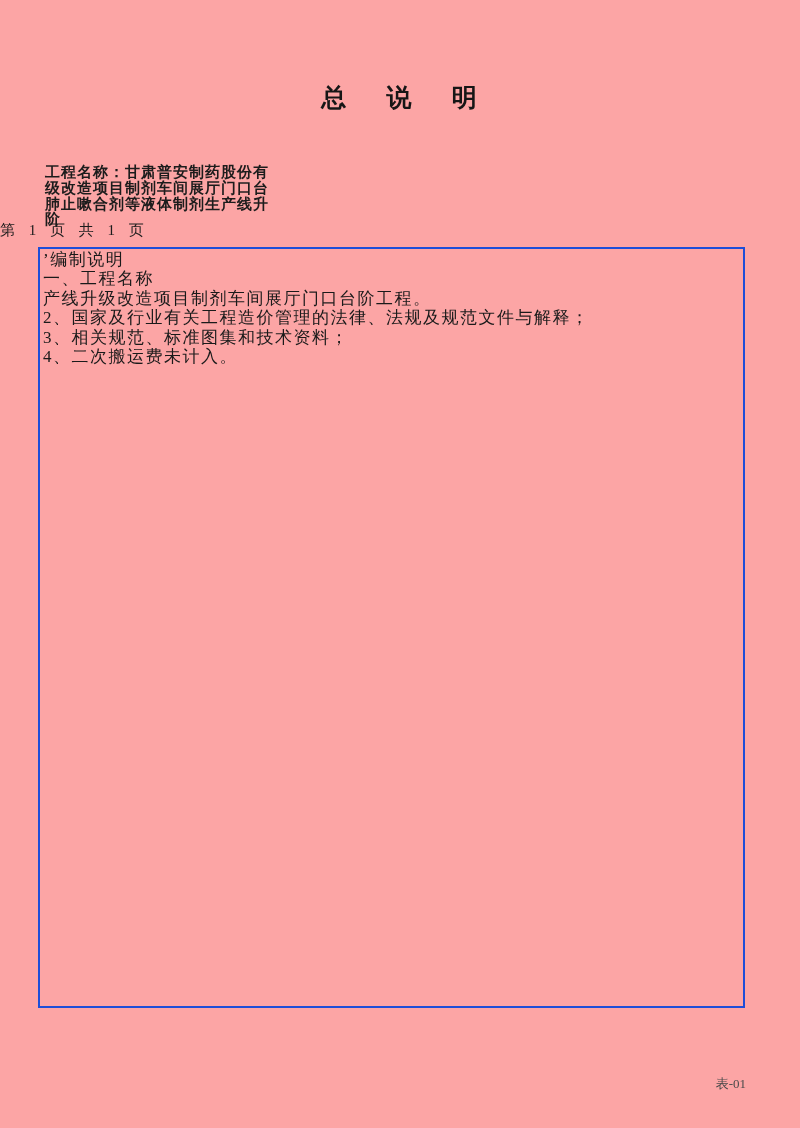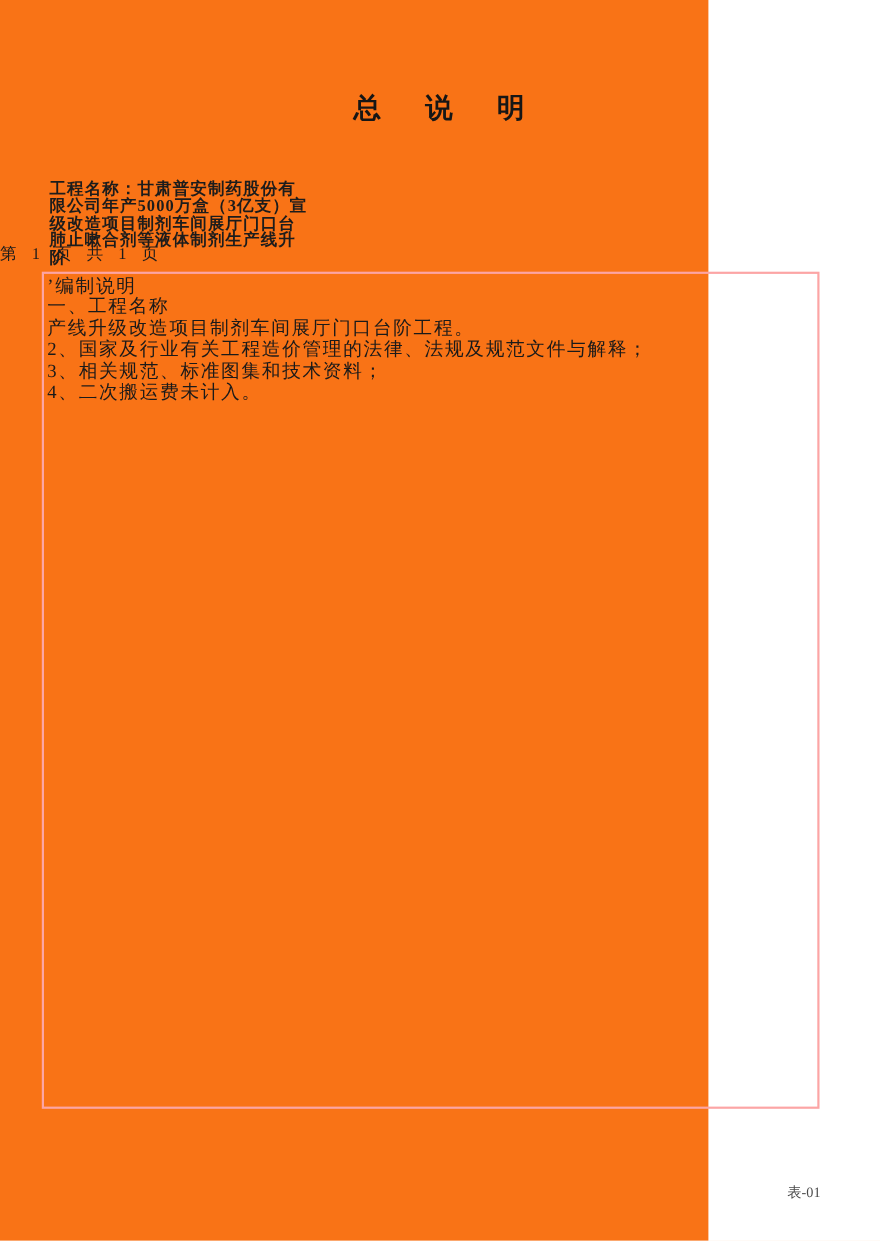--- a/index.html
+++ b/index.html
@@ -6,23 +6,23 @@
   html, body {
     width: 800px;
     height: 1128px;
     background: #ffffff;
     font-family: "Liberation Serif", "DejaVu Serif", serif;
     color: #1f1f1f;
     overflow: hidden;
   }
   .page {
     position: relative;
-    width: 644px;
+    width: 800px;
     height: 1128px;
-    background: #f97316;
+    background: #fca5a5;
   }
   .doc-title {
     position: absolute;
     top: 81px;
     left: 0;
     width: 800px;
     text-align: center;
     font-size: 25px;
     font-weight: bold;
     letter-spacing: 2px;
@@ -54,21 +54,21 @@
     word-spacing: 10px;
     color: #1c1c1c;
     white-space: nowrap;
   }
   .content-box {
     position: absolute;
     top: 247px;
     left: 38px;
     width: 707px;
     height: 761px;
-    border: 2px solid #fca5a5;
+    border: 2px solid #1d4ed8;
     overflow: hidden;
     padding: 1px 2px 0 3px;
   }
   .content-box .line {
     font-size: 17px;
     line-height: 19.4px;
     letter-spacing: 1.5px;
     white-space: nowrap;
     color: #1a1a1a;
   }
@@ -86,21 +86,20 @@
 </style>
 </head>
 <body>
 
 <div class="page">
 
   <div class="doc-title">总 说 明</div>
 
   <div class="project-block">
     <div class="line">工程名称：甘肃普安制药股份有</div>
-    <div class="line">限公司年产5000万盒（3亿支）宣</div>
     <div class="line">级改造项目制剂车间展厅门口台</div>
     <div class="line">肺止嗽合剂等液体制剂生产线升</div>
     <div class="line">阶</div>
   </div>
 
   <div class="page-indicator">第 1 页 共 1 页</div>
 
   <div class="content-box">
     <div class="line">’编制说明</div>
     <div class="line">一、工程名称</div>

